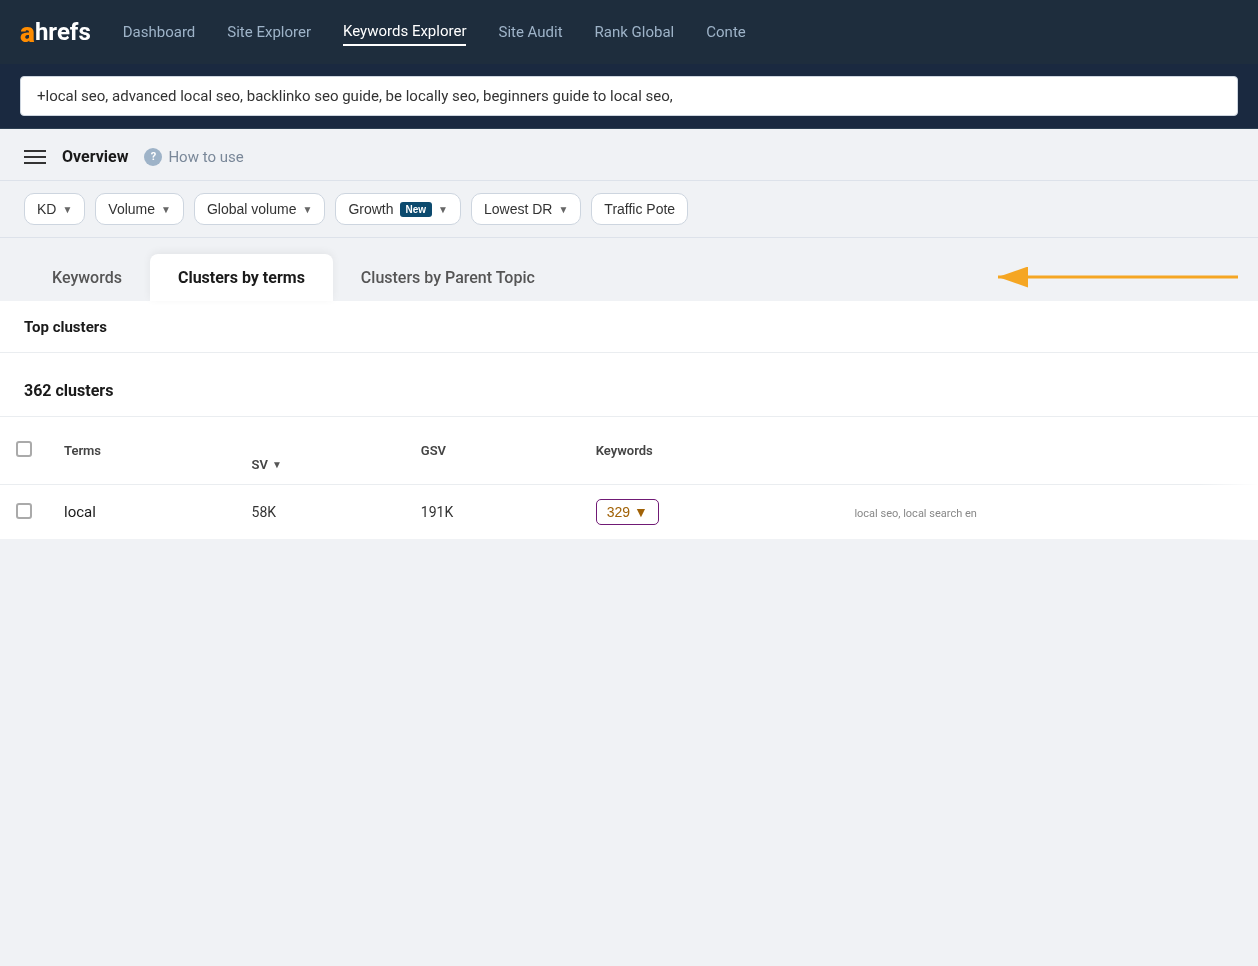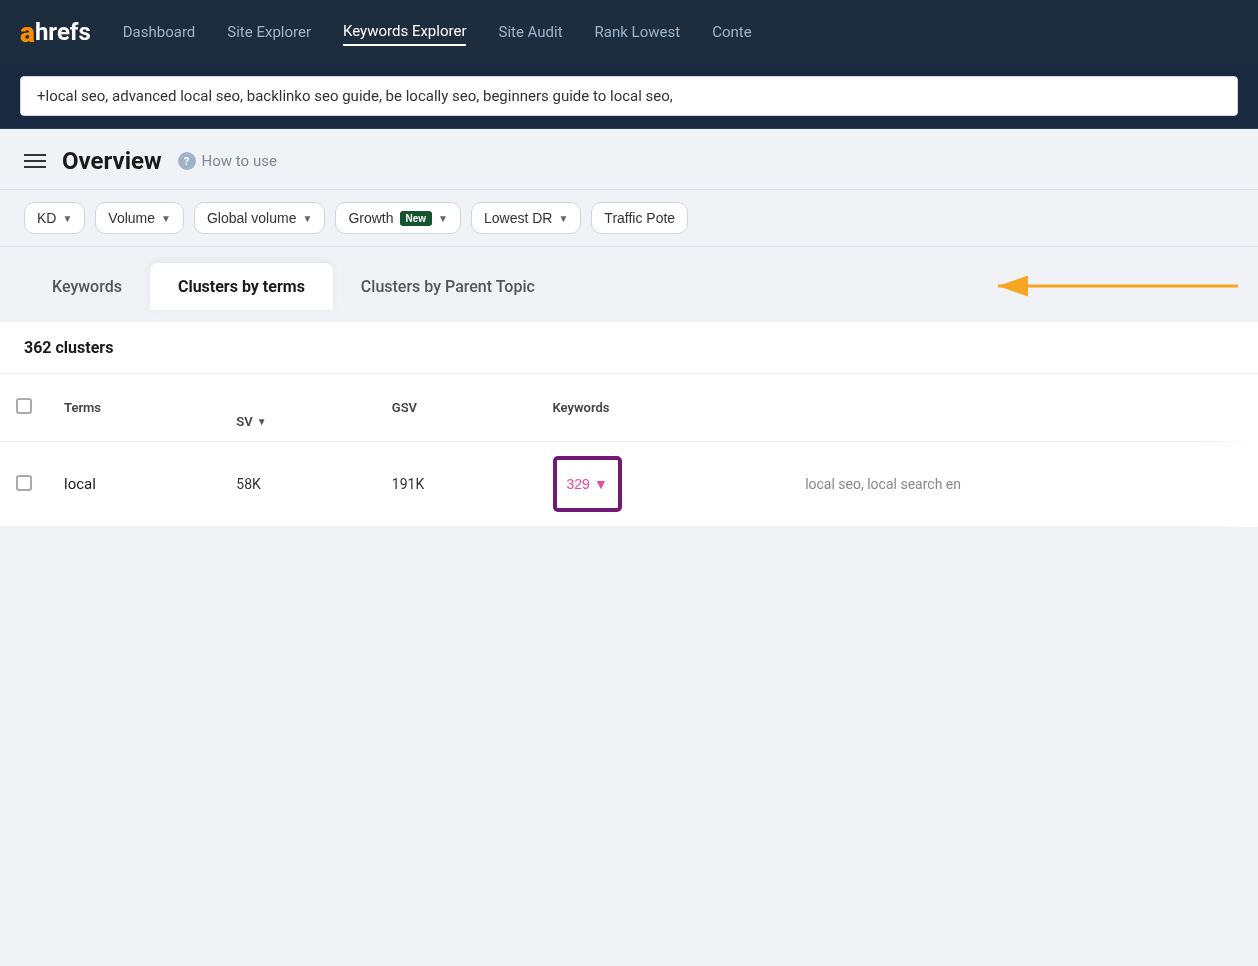--- a/index.html
+++ b/index.html
@@ -77,21 +77,21 @@
       gap: 4px;
       cursor: pointer;
     }
     .menu-icon span {
       display: block;
       width: 22px;
       height: 2px;
       background: #333;
     }
     .overview-title {
-      font-size: 24px;
+      font-size: 16px;
       font-weight: 700;
       color: #1a1a1a;
     }
     .how-to-use {
       display: flex;
       align-items: center;
       gap: 6px;
       color: #7a8899;
       font-size: 15px;
       cursor: pointer;
@@ -128,21 +128,21 @@
       border: 1px solid #cdd5df;
       border-radius: 10px;
       padding: 7px 12px;
       font-size: 14px;
       color: #333;
       cursor: pointer;
       white-space: nowrap;
     }
     .filter-btn .chevron { font-size: 10px; color: #666; }
     .new-badge {
-      background: #14532d;
+      background: #0c4a6e;
       color: white;
       font-size: 10px;
       font-weight: 700;
       padding: 2px 6px;
       border-radius: 3px;
     }
 
     
     .tabs-container {
       background: #f0f2f5;
@@ -243,31 +243,31 @@
     }
     .term-name {
       font-size: 15px;
       color: #1a1a1a;
     }
     .sv-val, .gsv-val { color: #333; font-size: 14px; }
     .keywords-btn {
       display: inline-flex;
       align-items: center;
       gap: 4px;
-      border: 4px solid #701a75;
+      border: 1px solid #701a75;
       border-radius: 5px;
-      padding: 16px 10px;
+      padding: 4px 10px;
       font-size: 14px;
-      color: #ec4899;
+      color: #a16207;
       background: white;
       cursor: pointer;
     }
     .kw-preview {
       color: #888;
-      font-size: 14px;
+      font-size: 11px;
     }
 
     .overflow-fade {
       position: relative;
       overflow: hidden;
     }
     .overflow-fade::after {
       content: '';
       position: absolute;
       right: 0;
@@ -282,21 +282,21 @@
 
 <nav class="top-nav">
   <a class="nav-logo" href="#">
     <span class="a-letter">a</span>
       <span>hrefs</span>
   </a>
   <a class="nav-link" href="#">Dashboard</a>
   <a class="nav-link" href="#">Site Explorer</a>
   <a class="nav-link active" href="#">Keywords Explorer</a>
   <a class="nav-link" href="#">Site Audit</a>
-  <a class="nav-link" href="#">Rank Lowest</a>
+  <a class="nav-link" href="#">Rank Global</a>
   <a class="nav-link" href="#">Conte</a>
 </nav>
 
 <div class="search-bar">
   <div class="search-input-display">+local seo, advanced local seo, backlinko seo guide, be locally seo, beginners guide to local seo,</div>
 </div>
 
 <div class="overview-header">
   <div class="menu-icon">
     <span></span>
@@ -356,20 +356,23 @@
           <polygon points="0 0, 10 3.5, 0 7" fill="#f5a623"></polygon>
         </marker>
       </defs>
       <line x1="260" y1="25" x2="20" y2="25" stroke="#f5a623" stroke-width="3" marker-end="url(#arrowhead)"></line>
     </svg>
   </div>
 </div>
 
 <div class="main-content">
 
+  <div class="top-clusters-bar">
+    <span class="top-clusters-label">Top clusters</span>
+  </div>
 
   <div class="table-section" style="margin-top:12px;">
     <div class="table-header-row">
       <span class="clusters-count">362 clusters</span>
     </div>
 
     <div class="overflow-fade">
       <table>
         <thead>
           <tr>

